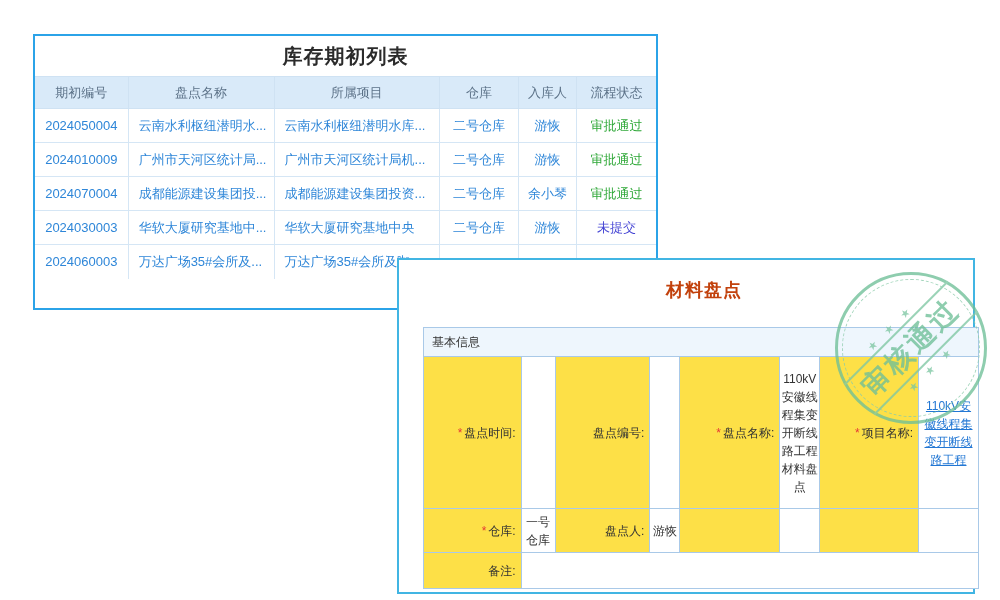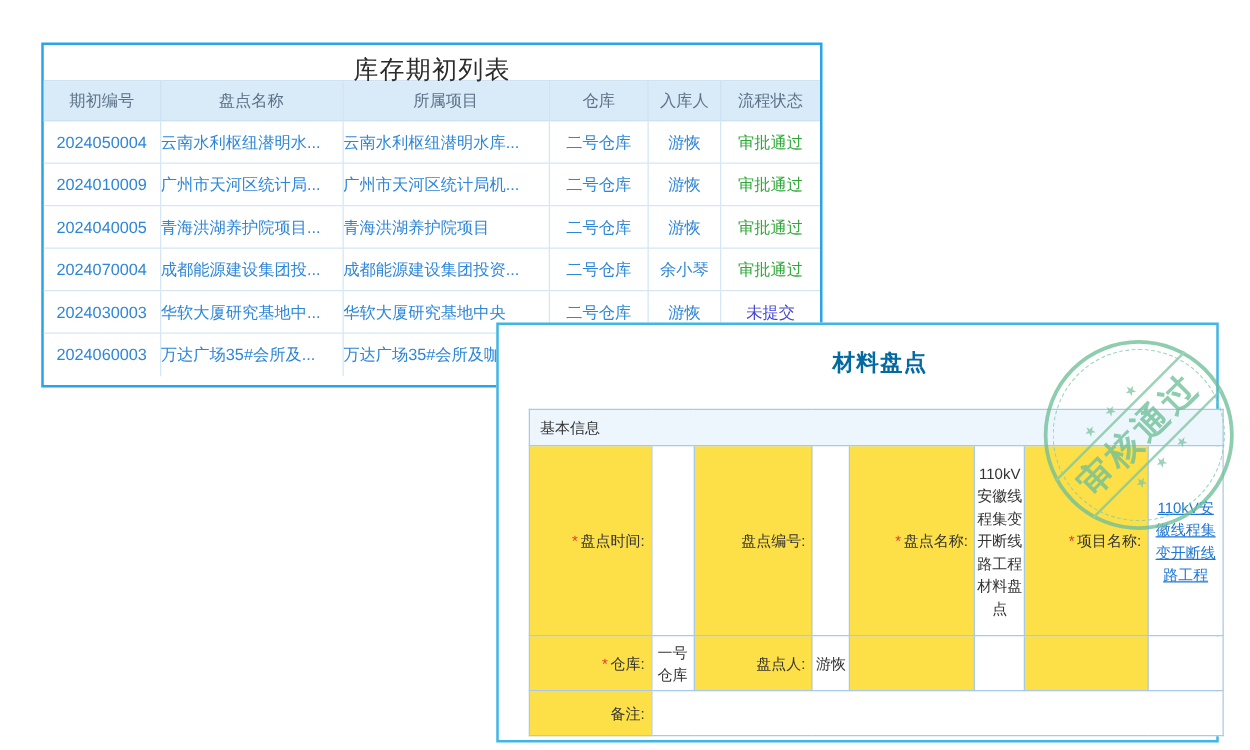--- a/index.html
+++ b/index.html
@@ -2,39 +2,39 @@
 <html><head>
 <meta charset="utf-8">
 <style>
   * { margin:0; padding:0; box-sizing:border-box; }
   body { background:#ffffff; font-family:"Liberation Sans","DejaVu Sans",sans-serif; }
   .stage { position:relative; width:1000px; height:600px; background:#fff; overflow:hidden; }
 
   
   .list-panel { position:absolute; left:33px; top:34px; width:625px; height:276px;
     background:#fff; border:2px solid #2ba3e8; }
-  .list-title { height:28px; line-height:40px; text-align:center; font-size:20px;
-    font-weight:normal; color:#2b2b2b; letter-spacing:1px; }
+  .list-title { height:40px; line-height:40px; text-align:center; font-size:20px;
+    font-weight:bold; color:#2b2b2b; letter-spacing:1px; }
   .list-table { width:100%; border-collapse:collapse; table-layout:fixed; font-size:13px; }
   .list-table th { background:#d9eaf9; color:#5c7288; font-weight:normal; height:32px;
     border:1px solid #cfe2f3; border-left:none; text-align:center; }
   .list-table th:first-child { border-left:none; }
   .list-table th:last-child, .list-table td:last-child { border-right:none; }
   .list-table td { height:34px; border:1px solid #d5e6f5; border-left:none;
     color:#2e86d8; text-align:center; overflow:hidden; white-space:nowrap; }
-  .list-table td.al { text-align:left; }
+  .list-table td.al { text-align:left; padding-left:10px; }
   .list-table tr:last-child td { border-bottom:none; }
   td.st-approved { color:#2fa838; }
   td.st-pending { color:#4444d4; }
 
   
   .detail-panel { position:absolute; left:397px; top:258px; width:578px; height:336px;
     background:#fff; border:2px solid #41b5e3; z-index:5; }
   .detail-title { margin-top:18px; text-align:center; font-size:18px; font-weight:bold;
-    color:#0369a1; letter-spacing:1px;padding-left:36px; }
+    color:#c2410c; letter-spacing:1px;padding-left:36px; }
   .form-table { position:absolute; left:24px; top:67px; width:556px; border-collapse:collapse;
     table-layout:fixed; font-size:12px; color:#333; }
   .form-table td { border:1px solid #a9c9e8; vertical-align:middle; padding:2px 4px;
     background:#fff; word-break:break-all; line-height:1.5; }
   .form-table td.lbl { background:#fde047; text-align:right; padding-right:5px; }
   .form-table td.sec { background:#eef6fd; text-align:left; padding:5px 8px; font-size:12px; color:#333; }
   .form-table td.ctr { text-align:center; padding:2px 1px; }
   .req { color:#e53935; margin-right:2px; }
   .row-main td { height:152px; }
   .row-wh td { height:44px; }
@@ -86,28 +86,20 @@
           <td class="al">云南水利枢纽潜明水...</td>
           <td class="al">云南水利枢纽潜明水库...</td>
           <td>二号仓库</td>
           <td>游恢</td>
           <td class="st-approved">审批通过</td>
         </tr>
         <tr>
           <td>2024010009</td>
           <td class="al">广州市天河区统计局...</td>
           <td class="al">广州市天河区统计局机...</td>
-          <td>二号仓库</td>
-          <td>游恢</td>
-          <td class="st-approved">审批通过</td>
-        </tr>
-        <tr>
-          <td>2024040005</td>
-          <td class="al">青海洪湖养护院项目...</td>
-          <td class="al">青海洪湖养护院项目</td>
           <td>二号仓库</td>
           <td>游恢</td>
           <td class="st-approved">审批通过</td>
         </tr>
         <tr>
           <td>2024070004</td>
           <td class="al">成都能源建设集团投...</td>
           <td class="al">成都能源建设集团投资...</td>
           <td>二号仓库</td>
           <td>余小琴</td>

